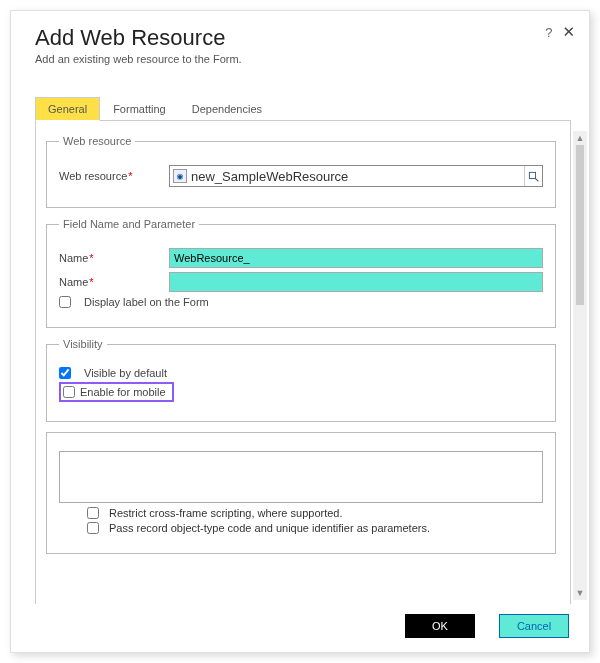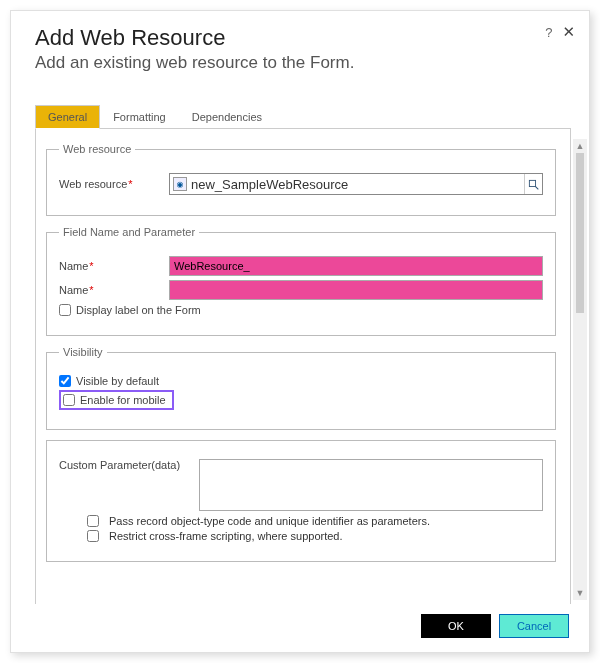--- a/index.html
+++ b/index.html
@@ -24,21 +24,21 @@
   .dlg-header {
     padding: 14px 20px 6px 24px;
   }
   .dlg-title {
     font-size: 22px;
     font-weight: 300;
     color: #222;
     margin: 0;
   }
   .dlg-subtitle {
-    font-size: 17px;
+    font-size: 11px;
     color: #555;
     margin: 2px 0 0 0;
   }
   .dlg-close-row {
     position: absolute;
     top: 12px;
     right: 14px;
     display: flex;
     gap: 10px;
     align-items: center;
@@ -69,21 +69,21 @@
     font-size: 11px;
     color: #555;
     cursor: pointer;
     border: 1px solid transparent;
     border-bottom: none;
     margin-bottom: -1px;
   }
   .tab.active {
     border: 1px solid #ccc;
     border-bottom: 1px solid #fff;
-    background: #eab308;
+    background: #fde047;
   }
   .tab-panel {
     border: 1px solid #ccc;
     border-top: none;
     padding: 10px 10px 10px 10px;
     height: 490px;
     overflow: hidden;
   }
   fieldset.grp {
     border: 1px solid #bbb;
@@ -103,21 +103,21 @@
   .lbl {
     width: 110px;
     font-size: 11px;
     color: #444;
   }
   .req { color: #d00; margin-left: 1px; }
   .field-input {
     flex: 1;
     height: 20px;
     border: 1px solid #aaa;
-    background: #ec4899;
+    background: #5eead4;
     font-size: 11px;
     padding: 1px 4px;
   }
   .lookup {
     flex: 1;
     display: flex;
     align-items: center;
     border: 1px solid #888;
     height: 22px;
     background: #fff;
@@ -138,21 +138,21 @@
   .lookup .lup-btn {
     width: 18px; height: 100%;
     display:flex; align-items:center; justify-content:center;
     cursor:pointer;
     border-left:1px solid #ccc;
   }
   .lup-btn svg { width: 11px; height: 11px; }
   .chk-row {
     display: flex;
     align-items: center;
-    gap: 5px;
+    gap: 13px;
     margin: 3px 0;
     font-size: 11px;
     color: #444;
   }
   .chk-row input { margin:0; width:12px; height:12px; }
   .highlight-box {
     border: 2px solid #8b5cf6;
     padding: 2px 6px 2px 2px;
     display: inline-flex;
     align-items: center;
@@ -183,21 +183,21 @@
   }
   .sb-arrow.up{top:0;} .sb-arrow.down{bottom:0;}
   .sb-thumb {
     position:absolute; top:14px; left:3px; width:8px; height:160px;
     background:#ccc; border-radius:0;
   }
   .dlg-footer {
     padding: 10px 20px 14px 0;
     display: flex;
     justify-content: flex-end;
-    gap: 8px;
+    gap: 24px;
   }
   .btn {
     min-width: 70px;
     height: 24px;
     font-size: 11px;
     border: 1px solid #0067b8;
     cursor: pointer;
     display:flex; align-items:center; justify-content:center;
   }
   .btn.primary { background:#000; color:#fff; border-color:#000; }
@@ -267,30 +267,29 @@
         <div class="chk-row">
           <span class="highlight-box">
             <input type="checkbox" style="">
             <span>Enable for mobile</span>
           </span>
         </div>
       </fieldset>
 
       <fieldset class="grp wr-props" style="margin-bottom:0;">
         <div class="row">
-          <div class="lbl" style="width:140px;">Custom Parameter(data)</div>
           <textarea class="textarea" style=""></textarea>
+        </div>
+        <div class="indented">
+          <input type="checkbox" style="">
+          <span>Restrict cross-frame scripting, where supported.</span>
         </div>
         <div class="indented">
           <input type="checkbox" style="">
           <span>Pass record object-type code and unique identifier as parameters.</span>
-        </div>
-        <div class="indented">
-          <input type="checkbox" style="">
-          <span>Restrict cross-frame scripting, where supported.</span>
         </div>
       </fieldset>
 
     </div>
 
     <div class="scrollbar">
       <div class="sb-arrow up">▲</div>
       <div class="sb-thumb"></div>
       <div class="sb-arrow down">▼</div>
     </div>

